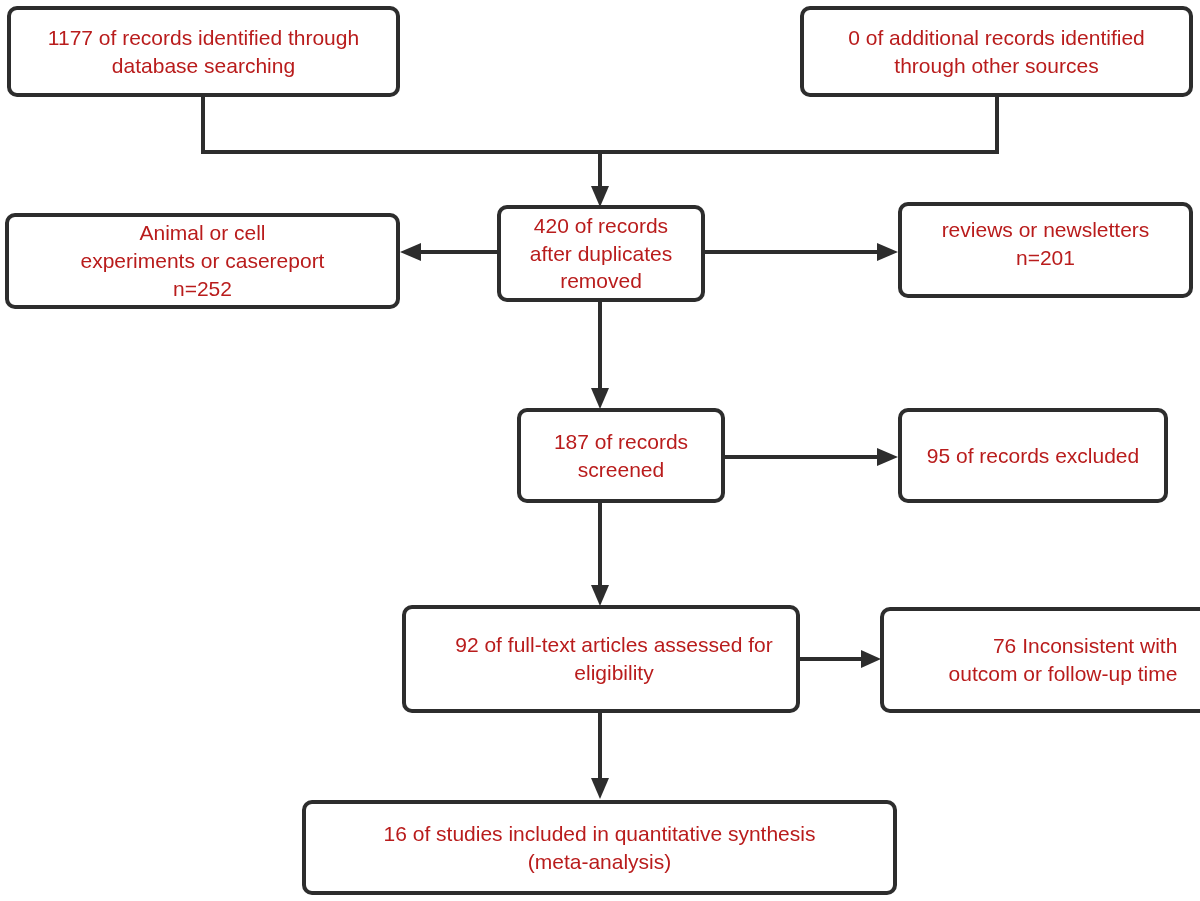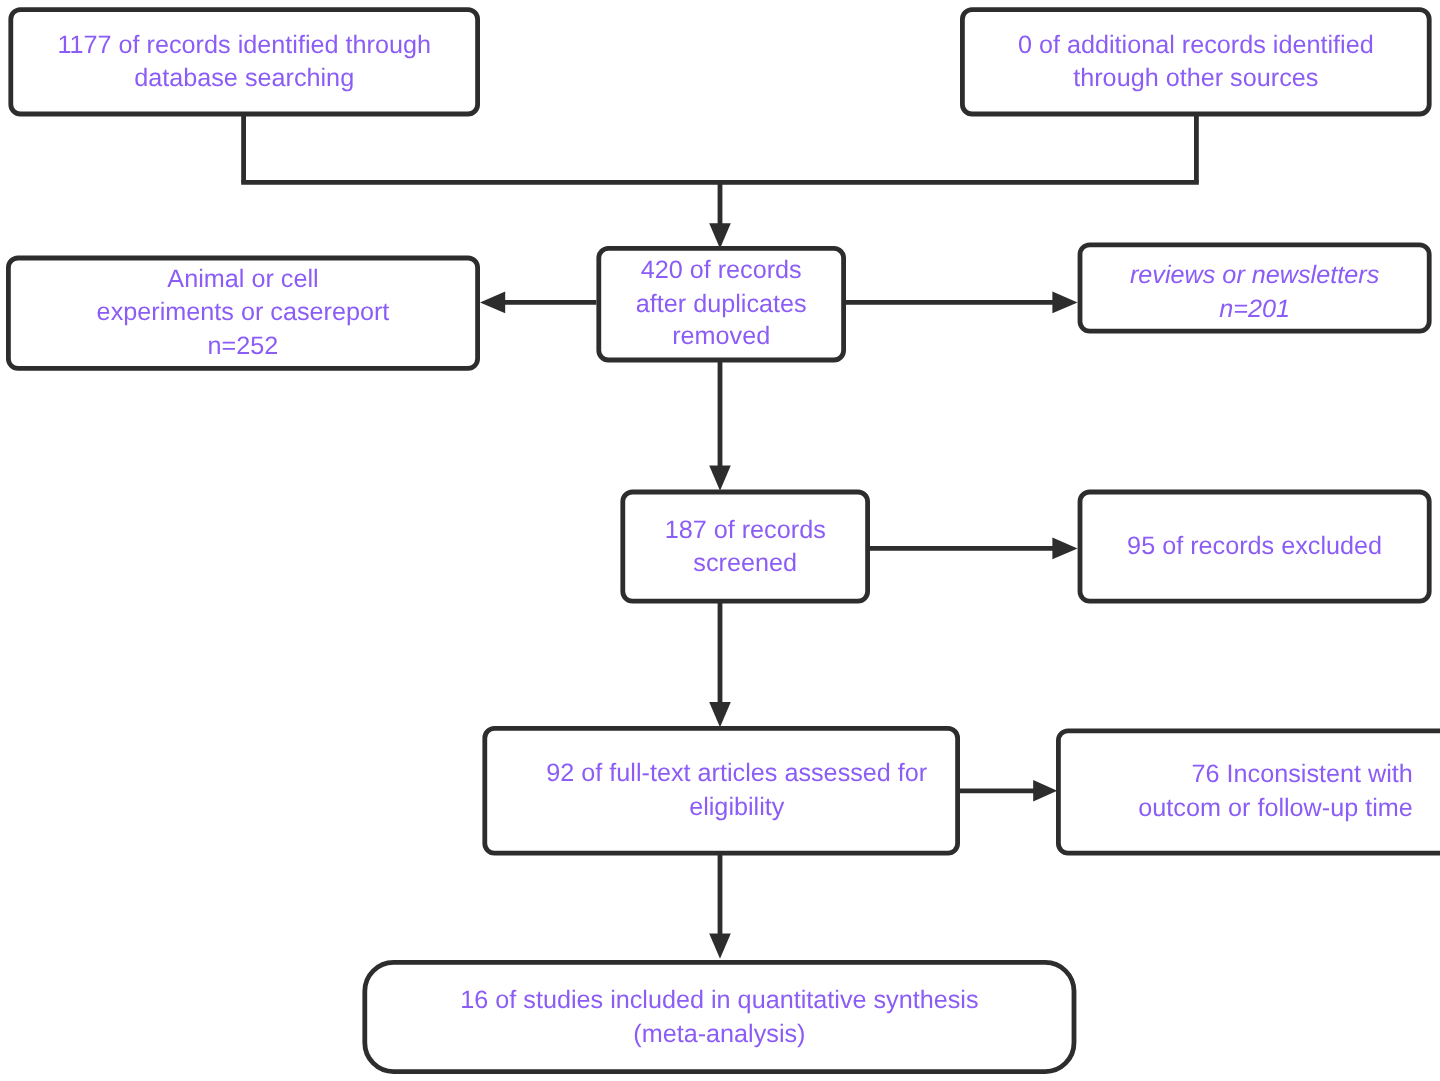--- a/index.html
+++ b/index.html
@@ -35,21 +35,21 @@
   .node {
     position: absolute;
     box-sizing: border-box;
     background: #ffffff;
     border: 4px solid #2d2d2d;
     border-radius: 10px;
     display: flex;
     align-items: center;
     justify-content: center;
     text-align: center;
-    color: #8b5cf6;
+    color: #b91c1c;
     font-size: 21px;
     line-height: 1.32;
     white-space: pre-line;
     padding: 4px 10px;
   }
   .node.top-align {
     align-items: flex-start;
     padding-top: 10px;
   }
 </style>
@@ -111,30 +111,30 @@
 through other sources</div>
 
   <div class="node" style="left:5px; top:202px; width:395px; height:96px;margin-top:11px;">Animal or cell
 experiments or casereport
 n=252</div>
 
   <div class="node" style="left:497px; top:205px; width:208px; height:97px;">420 of records
 after duplicates
 removed</div>
 
-  <div class="node top-align" style="left:898px; top:202px; width:295px; height:76px;font-style:italic;">reviews or newsletters
+  <div class="node top-align" style="left:898px; top:202px; width:295px; height:96px;">reviews or newsletters
 n=201</div>
 
   <div class="node" style="left:497px; top:408px; width:208px; height:95px;margin-left:20px;">187 of records
 screened</div>
 
-  <div class="node" style="left:898px; top:408px; width:295px; height:95px;">95 of records excluded</div>
+  <div class="node" style="left:898px; top:408px; width:270px; height:95px;">95 of records excluded</div>
 
   <div class="node" style="left:402px; top:605px; width:398px; height:108px;padding-left:36px;">92 of full-text articles assessed for
 eligibility</div>
 
   <div class="node" style="left:880px; top:607px; width:366px; height:106px;text-align:right;">76 Inconsistent with
 outcom or follow-up time</div>
 
-  <div class="node" style="left:302px; top:800px; width:595px; height:95px;border-radius:26px;">16 of studies included in quantitative synthesis
+  <div class="node" style="left:302px; top:800px; width:595px; height:95px;">16 of studies included in quantitative synthesis
 (meta-analysis)</div>
 
 </div>
 
 </body></html>

